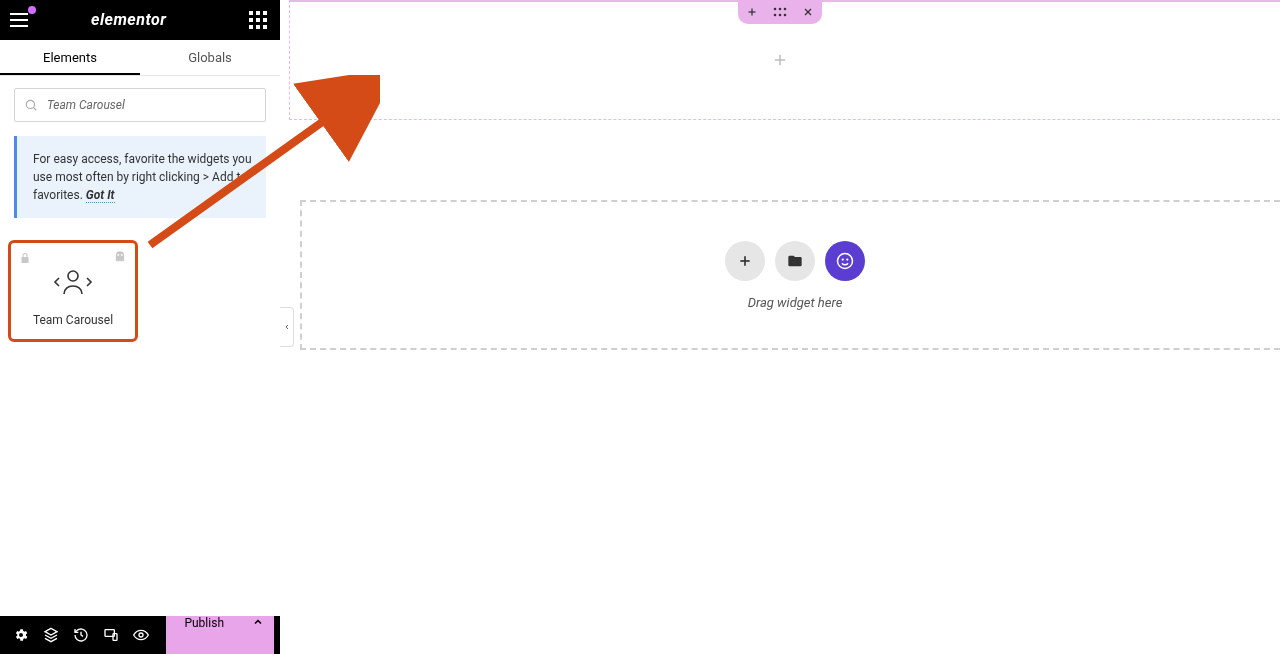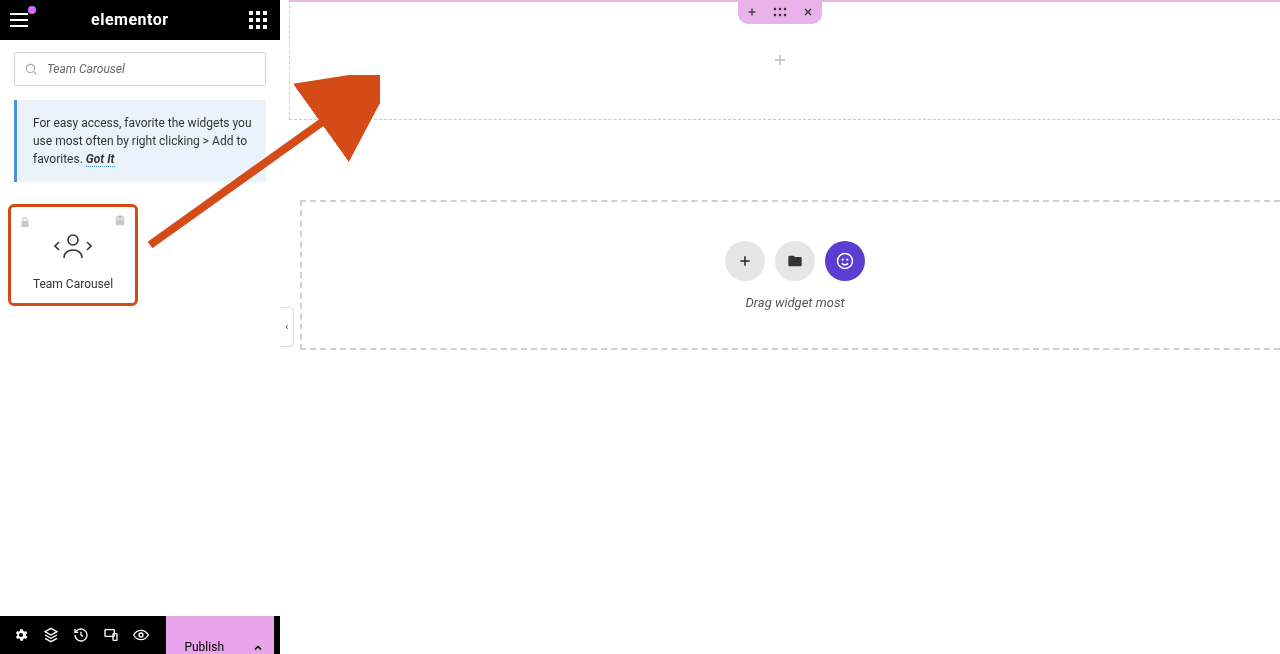--- a/index.html
+++ b/index.html
@@ -5,21 +5,21 @@
 * { margin: 0; padding: 0; box-sizing: border-box; font-family: -apple-system, BlinkMacSystemFont, "Segoe UI", Roboto, Arial, sans-serif; }
 html, body { width: 1280px; height: 654px; overflow: hidden; background: #fff; }
 .app { display: flex; width: 100%; height: 100%; }
 
 
 .sidebar { width: 280px; height: 100%; background: #fff; display: flex; flex-direction: column; position: relative; }
 .sidebar-header { height: 40px; background: #000; display: flex; align-items: center; padding: 0 10px; color: #fff; position: relative; }
 .hamburger { width: 24px; height: 24px; display: flex; flex-direction: column; justify-content: center; gap: 4px; cursor: pointer; position: relative; }
 .hamburger span { height: 2px; background: #fff; width: 18px; }
 .dot-notif { width: 8px; height: 8px; background: #d56cff; border-radius: 50%; position: absolute; top: -2px; right: -2px; }
-.brand { margin-left: 12px; flex: 1; text-align: right; }
+.brand { margin-left: 12px; flex: 1; text-align: right; font-style: italic; }
 .brand svg { display: block; margin: 0 auto; }
 .gridmenu { width: 24px; height: 24px; display: grid; grid-template-columns: repeat(3,4px); grid-template-rows: repeat(3,4px); gap: 3px; align-content: center; justify-content: center; cursor: pointer; }
 .gridmenu span { background: #fff; width: 4px; height: 4px; }
 
 
 .tabs { display: flex; height: 36px; background: #fff; border-bottom: 1px solid #e5e5e5; }
 .tab { flex: 1; text-align: center; font-size: 13px; color: #555; line-height: 36px; cursor: pointer; }
 .tab.active { color: #000; border-bottom: 2px solid #000; }
 
 
@@ -35,21 +35,21 @@
 
 .widget-card { margin: 8px 8px 0 8px; width: 130px; border: 3px solid #d54b17; border-radius: 6px; background: #fff; padding: 10px 4px 12px 4px; position: relative; cursor: grab; }
 .widget-card .lock { position: absolute; top: 6px; left: 8px; color: #c8c8c8; }
 .widget-card .ghost { position: absolute; top: 6px; right: 8px; color: #c8c8c8; }
 .widget-icon { display: flex; justify-content: center; align-items: center; height: 46px; margin-top: 6px; color: #333; }
 .widget-label { text-align: center; font-size: 12px; color: #333; margin-top: 8px; }
 
 
 .sidebar-footer { position: absolute; bottom: 0; left: 0; right: 0; height: 38px; background: #000; display: flex; align-items: center; padding: 0 6px; color: #fff; }
 .footer-btn { width: 30px; height: 38px; display: flex; align-items: center; justify-content: center; cursor: pointer; color: #fff; }
-.publish { margin-left: auto; background: #e8a5e9; color: #000; display: flex; align-items: flex-end; height: 38px; }
+.publish { margin-left: auto; background: #e8a5e9; color: #000; display: flex; align-items: flex-start; height: 38px; }
 .publish .label { padding: 0 18px; font-size: 12px; display: flex; align-items: center; cursor: pointer; }
 .publish .more { width: 32px; display: flex; align-items: center; justify-content: center; cursor: pointer; border-left: 0; }
 
 
 .collapse-handle { position: absolute; left: 280px; top: 50%; transform: translateY(-50%); width: 14px; height: 40px; background: #fff; border: 1px solid #ddd; border-left: none; border-radius: 0 4px 4px 0; display: flex; align-items: center; justify-content: center; cursor: pointer; z-index: 3; }
 
 
 .canvas { flex: 1; position: relative; background: #fff; }
 
 
@@ -96,20 +96,24 @@
           <span></span>
         <span></span>
           <span></span>
           <span></span>
         <span></span>
           <span></span>
           <span></span>
       </div>
     </div>
 
+    <div class="tabs">
+      <div class="tab active">Elements</div>
+      <div class="tab">Globals</div>
+    </div>
 
     <div class="search-wrap">
       <div class="search">
         <span class="icon">
           <svg width="14" height="14" viewBox="0 0 24 24" fill="none" stroke="#aaa" stroke-width="2">
               <circle cx="11" cy="11" r="7"></circle>
               <line x1="21" y1="21" x2="16.65" y2="16.65"></line>
             </svg>
         </span>
         <input type="text" value="Team Carousel" style="">
@@ -242,21 +246,21 @@
         </div>
         <div class="circle-btn purple">
           <svg width="18" height="18" viewBox="0 0 24 24" fill="#fff">
               <circle cx="12" cy="12" r="10" fill="none" stroke="#fff" stroke-width="2"></circle>
               <circle cx="9" cy="10" r="1.5"></circle>
               <circle cx="15" cy="10" r="1.5"></circle>
               <path d="M8 15c1 1.5 2.5 2 4 2s3-.5 4-2" stroke="#fff" stroke-width="2" fill="none"></path>
             </svg>
         </div>
       </div>
-      <div class="drag-hint">Drag widget most</div>
+      <div class="drag-hint">Drag widget here</div>
     </div>
   </div>
 
   <svg class="arrow-svg" viewBox="0 0 240 180">
     <defs>
       <marker id="ah" markerWidth="12" markerHeight="12" refX="6" refY="6" orient="auto">
         <path d="M0,0 L12,6 L0,12 z" fill="#d54b17"></path>
       </marker>
     </defs>
     <line x1="10" y1="170" x2="220" y2="20" stroke="#d54b17" stroke-width="8" marker-end="url(#ah)"></line>

